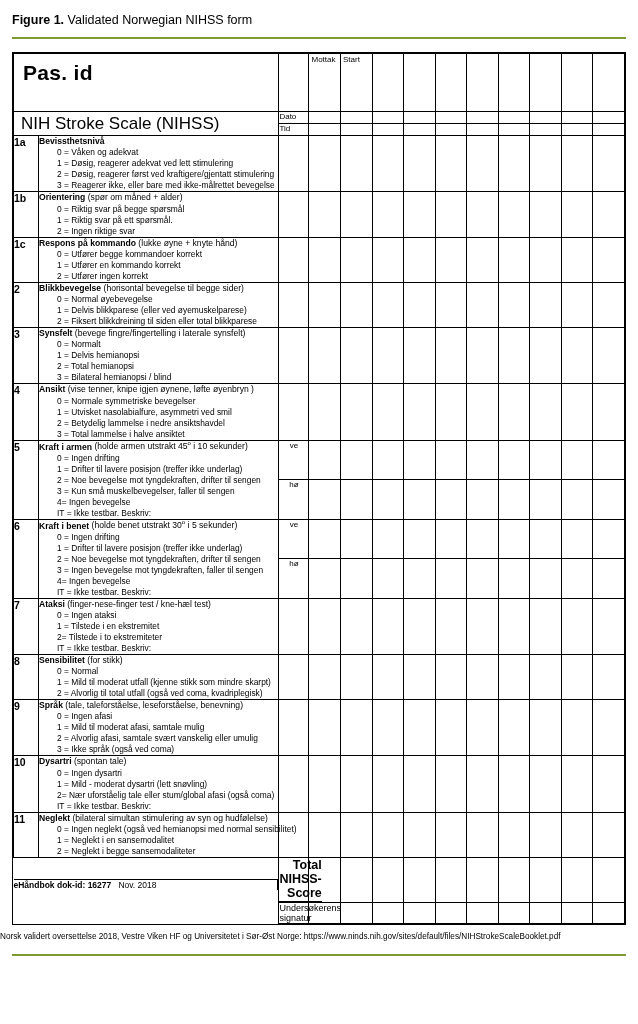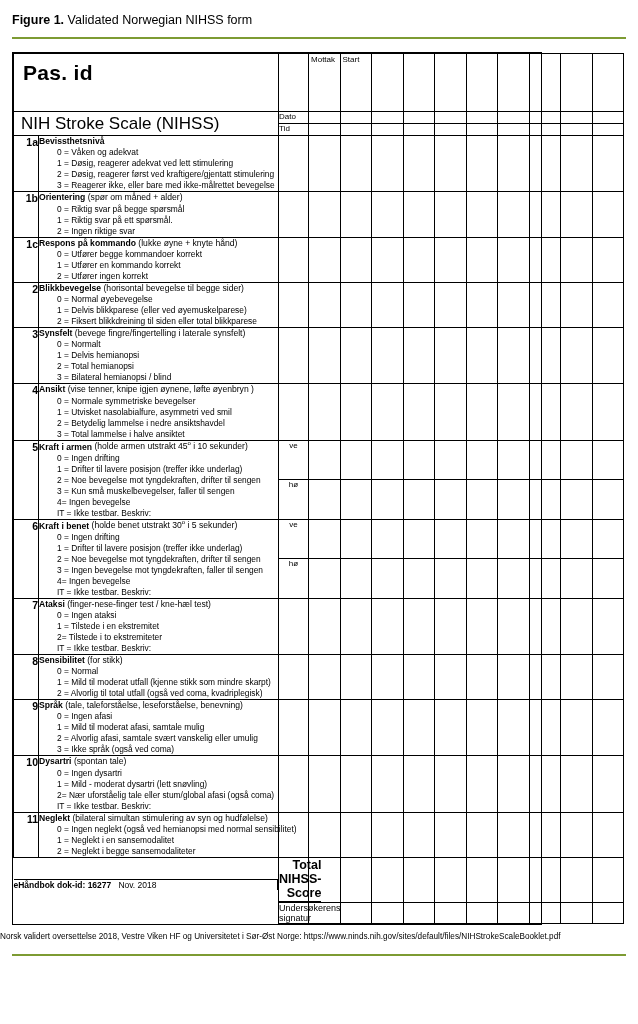--- a/index.html
+++ b/index.html
@@ -25,21 +25,21 @@
   .fig-rule {
     margin: 9px 12px 0 12px;
     height: 2px;
     background: #7d9b33;
   }
 
   
   .form-wrap {
     margin: 13px 12px 0 12px;
     border: 1.5px solid #000;
-    width: 530px;
+    width: 614px;
   }
   table.nihss {
     border-collapse: collapse;
     width: 100%;
     table-layout: fixed;
   }
   table.nihss td {
     border: 1px solid #000;
     padding: 0;
     vertical-align: top;
@@ -92,21 +92,21 @@
   }
   td.hdr-top-span {
     height: 14px;
     border-bottom: none !important;
     border-left: none !important;
     border-right: none !important;
   }
 
   
   .item-num {
-    text-align: right;
+    text-align: left;
     font-size: 10.5px;
     font-weight: bold;
     padding-top: 2px;
     margin-top: 32px;
   }
   .item-body {
     padding: 1px 2px 2px 4px;
     font-size: 8.4px;
     line-height: 1.31;
   }

